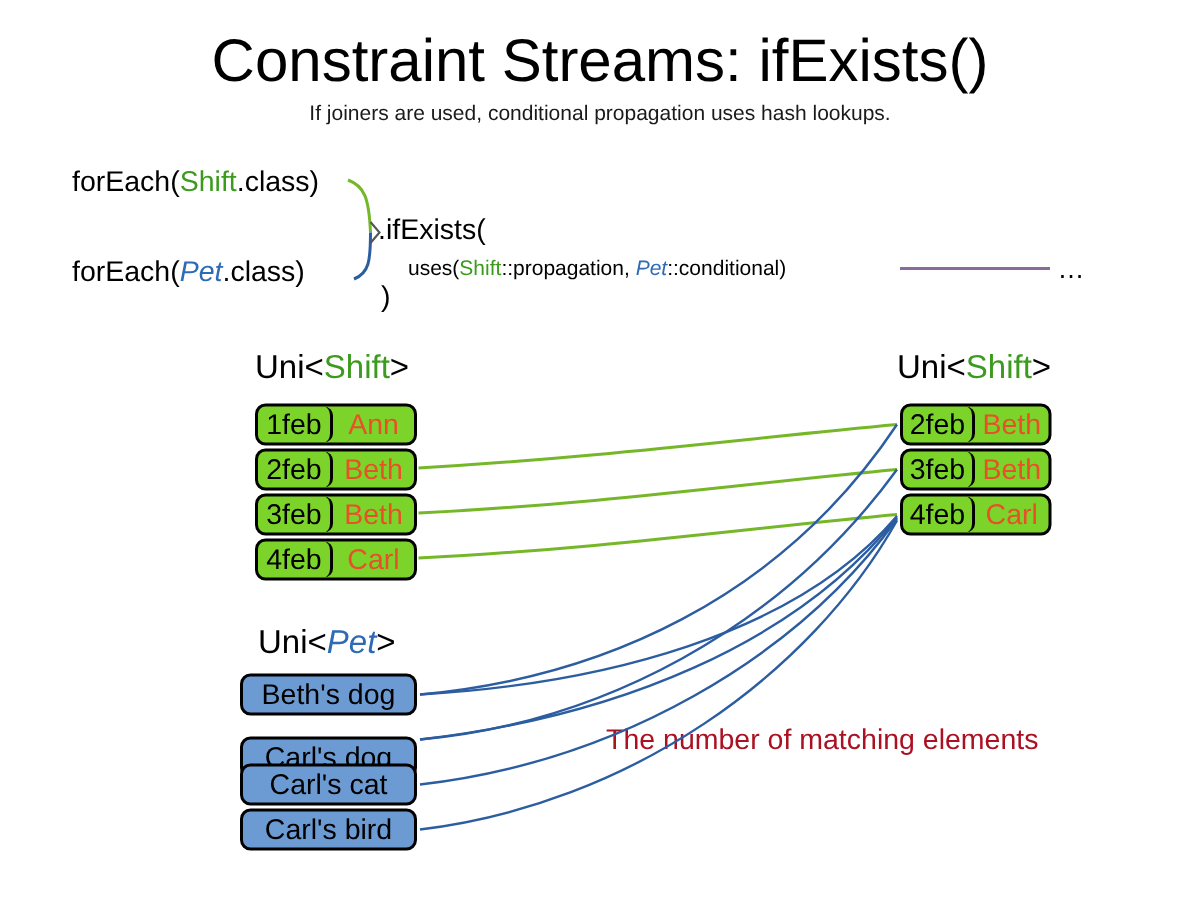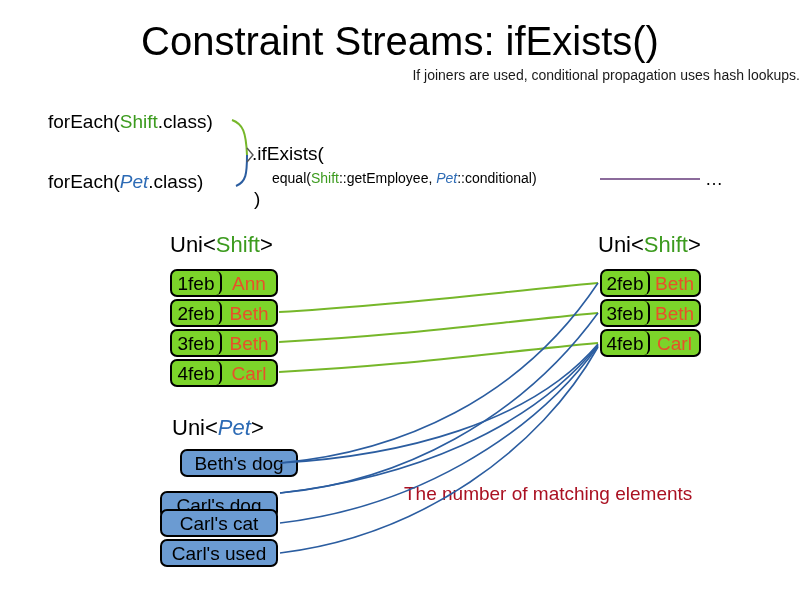--- a/index.html
+++ b/index.html
@@ -30,21 +30,21 @@
     text-align: center;
     font-size: 40px;
     line-height: 46px;
     font-weight: normal;
     color: #000000;
     white-space: nowrap;
   }
   #subtitle {
     left: 0; top: 66px;
     width: 800px;
-    text-align: right;
+    text-align: center;
     font-size: 14px;
     line-height: 18px;
     color: #1a1a1a;
   }
 
   
   .code-line {
     font-size: 19px;
     line-height: 22px;
     white-space: nowrap;
@@ -152,21 +152,21 @@
 
   <div class="abs" id="title">Constraint Streams: ifExists()</div>
   <div class="abs" id="subtitle">If joiners are used, conditional propagation uses hash lookups.</div>
 
   <div class="abs code-line" id="code-foreach-shift"><span>forEach(</span><span class="tok-shift">Shift</span><span>.class)</span></div>
 
   <div class="abs code-line" id="code-foreach-pet"><span>forEach(</span><span class="tok-pet">Pet</span><span>.class)</span></div>
 
   <div class="abs code-line" id="code-ifexists">.ifExists(</div>
 
-  <div class="abs" id="code-equal"><span>equal(</span><span class="tok-shift">Shift</span><span>::getEmployee, </span><span class="tok-pet">Pet</span><span>::conditional)</span></div>
+  <div class="abs" id="code-equal"><span>uses(</span><span class="tok-shift">Shift</span><span>::propagation, </span><span class="tok-pet">Pet</span><span>::conditional)</span></div>
 
   <div class="abs code-line" id="code-close-paren">)</div>
 
   <div class="abs" id="dots-after-line">…</div>
 
   <div class="abs stream-label" id="label-left-shift"><span>Uni&lt;</span><span class="tok-shift">Shift</span><span>&gt;</span></div>
 
   <div class="abs stream-label" id="label-right-shift"><span>Uni&lt;</span><span class="tok-shift">Shift</span><span>&gt;</span></div>
 
   <div class="abs stream-label" id="label-left-pet"><span>Uni&lt;</span><span class="tok-pet">Pet</span><span>&gt;</span></div>
@@ -194,31 +194,31 @@
   </div>
   <div class="abs fact-box shift-right" style="left:600px; top:299px;">
     <div class="cell cell-date">3feb</div>
     <div class="cell cell-name">Beth</div>
   </div>
   <div class="abs fact-box shift-right" style="left:600px; top:329px;">
     <div class="cell cell-date">4feb</div>
     <div class="cell cell-name">Carl</div>
   </div>
 
-  <div class="abs fact-box pet" style="left:160px; top:449px;margin-left:20px;">
+  <div class="abs fact-box pet" style="left:160px; top:449px;">
     <div class="cell cell-pet">Beth's dog</div>
   </div>
   <div class="abs fact-box pet" style="left:160px; top:491px;">
     <div class="cell cell-pet">Carl's dog</div>
   </div>
   <div class="abs fact-box pet" style="left:160px; top:509px;">
     <div class="cell cell-pet">Carl's cat</div>
   </div>
   <div class="abs fact-box pet" style="left:160px; top:539px;">
-    <div class="cell cell-pet">Carl's used</div>
+    <div class="cell cell-pet">Carl's bird</div>
   </div>
 
   <div class="abs" id="annotation">
     <div>The number of matching elements</div>
   </div>
 
   <svg class="overlay" viewBox="0 0 800 600">
 
     <path d="M 232 120 C 243 124, 246 132, 247 155" fill="none" stroke="#76B72A" stroke-width="2"></path>
 

